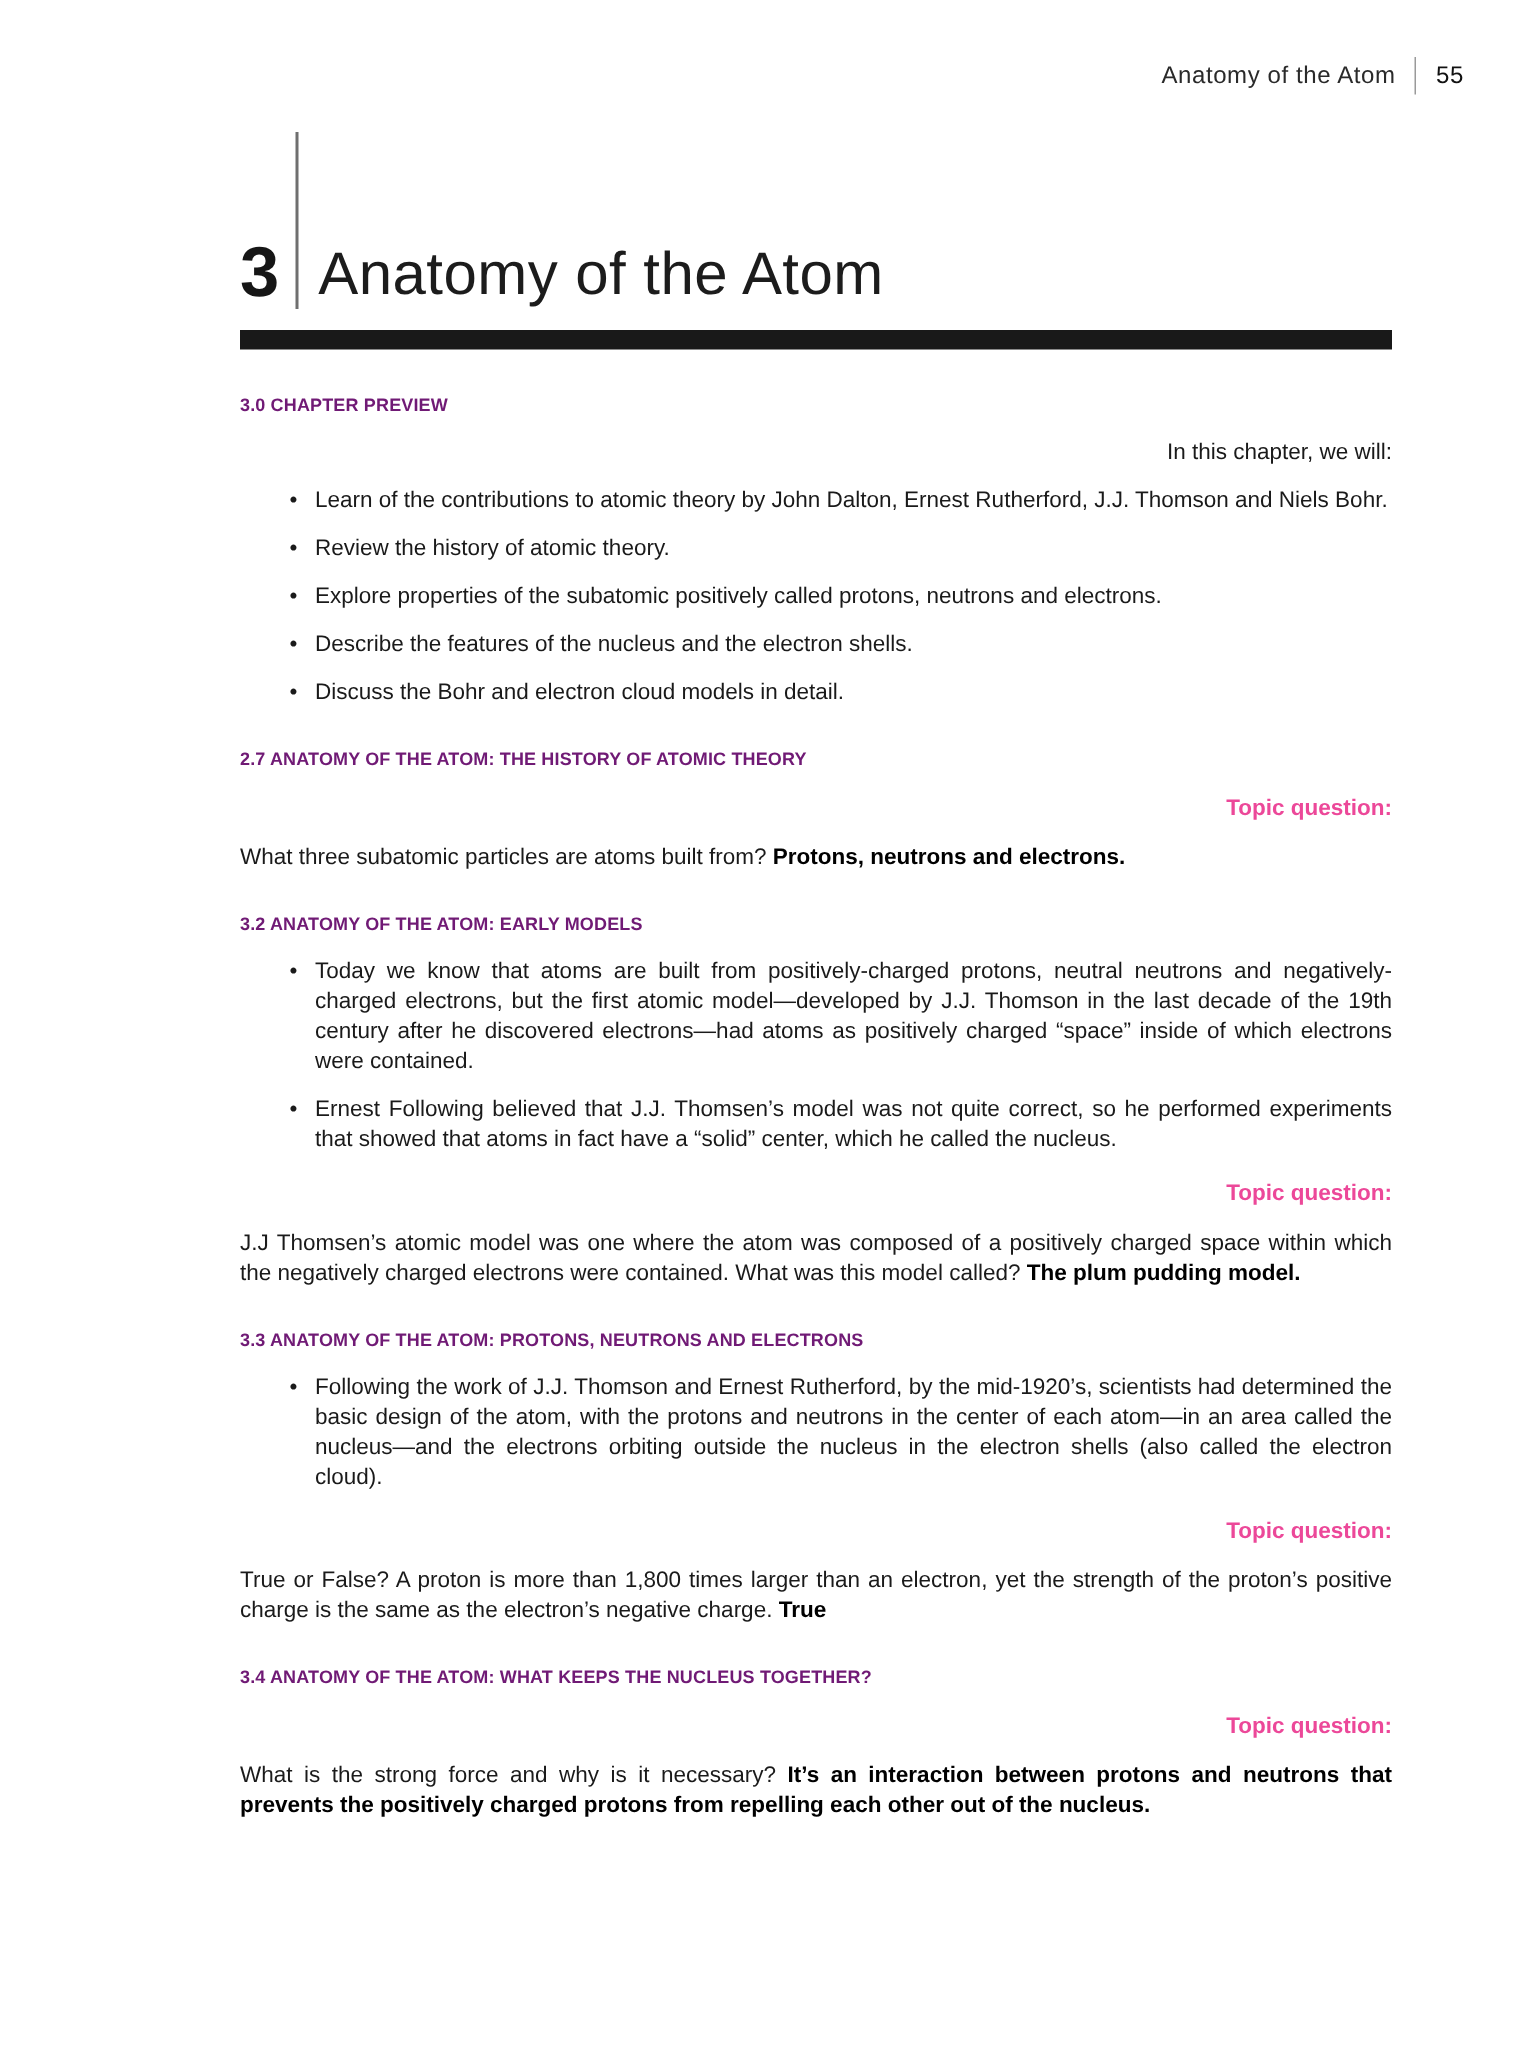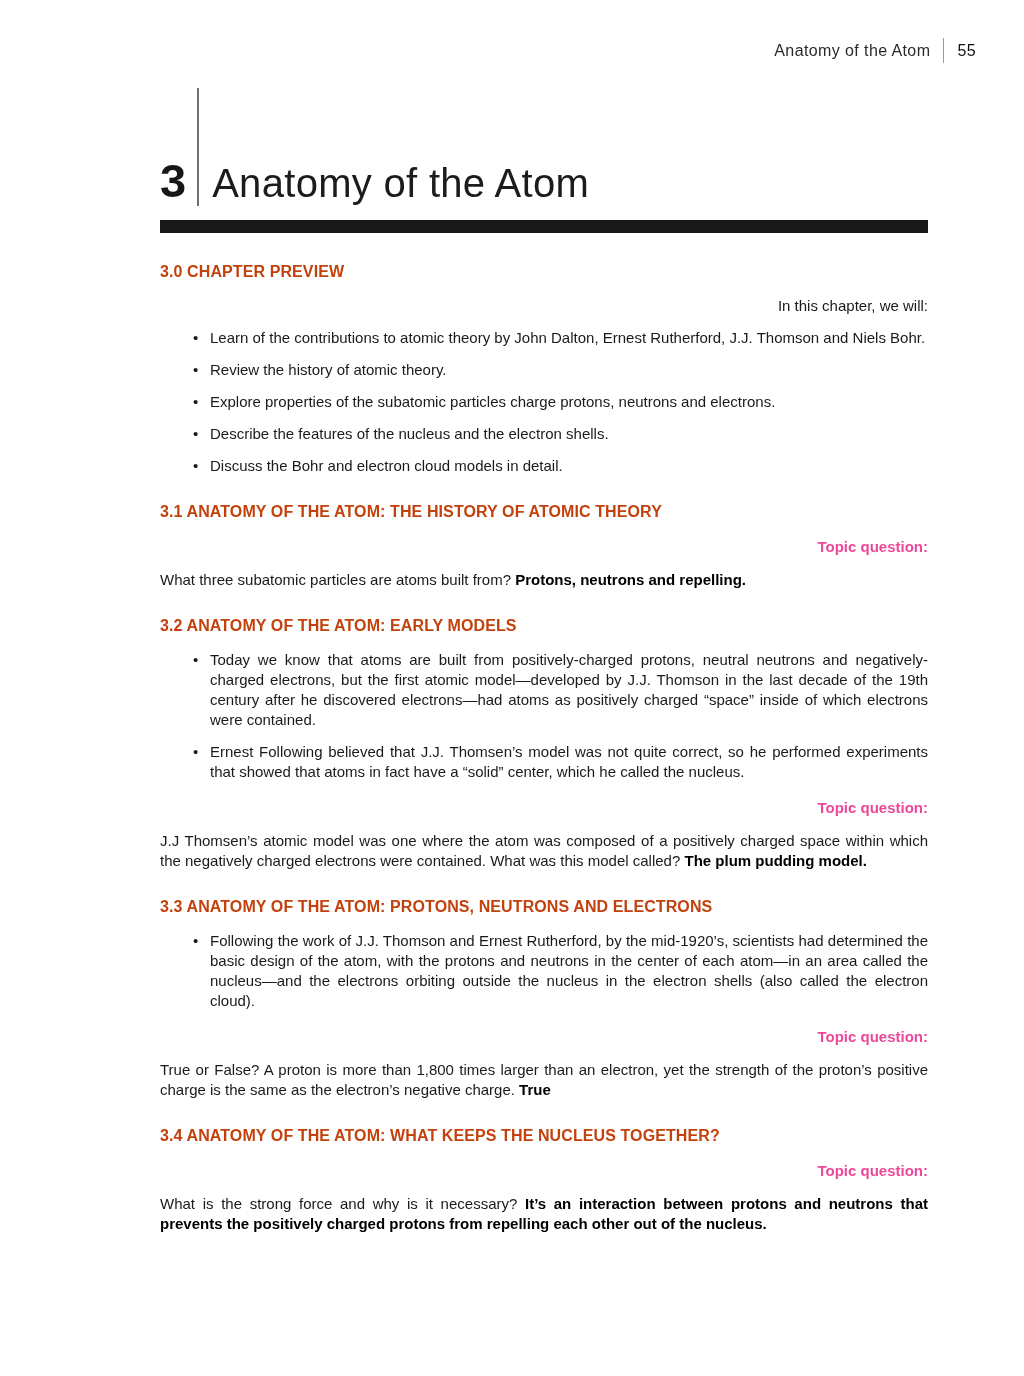--- a/index.html
+++ b/index.html
@@ -22,21 +22,21 @@
   .chapter-head { margin-top:88px; display:flex; align-items:flex-end; }
   .chnum { font-size:47px; font-weight:700; line-height:1; padding:0 11px 2px 0; color:#161616; }
   .chline { width:2px; height:118px; background:#6f6f6f; flex:0 0 auto; }
   .chtitle {
     font-size:40px; font-weight:500; line-height:1; padding:0 0 3px 13px;
     letter-spacing:.3px; color:#1c1c1c; white-space:nowrap;
   }
   .title-rule { margin-top:14px; height:13px; background:#191919; }
 
   main { margin-top:30px; }
-  h2.sec-heading { font-size:16px; font-weight:700; color:#c2410c; margin:27px 0 15px; letter-spacing:.1px; }
+  h2.sec-heading { font-size:12px; font-weight:700; color:#701a75; margin:27px 0 15px; letter-spacing:.1px; }
   .section:first-child h2.sec-heading { margin-top:0; }
   p { font-size:15px; line-height:20px; color:#1a1a1a;text-align:right; }
   .sec-intro { margin:14px 0 12px; }
   ul.bullets { list-style:none; margin:2px 0 0 0; }
   ul.bullets li {
     position:relative; padding-left:50px; margin:10px 0 12px;
     font-size:15px; line-height:20px; text-align:justify; color:#1a1a1a;
   }
   ul.bullets li::before { content:"\2022"; position:absolute; left:33px; top:0; }
   .topic-label { font-weight:700; color:#ec4899; margin:16px 0 13px; }
@@ -59,32 +59,32 @@
     <h1 class="chtitle">Anatomy of the Atom</h1>
   </div>
   <div class="title-rule" style="background: rgb(25, 25, 25);"></div>
   <main id="sections">
   <section class="section">
     <h2 class="sec-heading">3.0 CHAPTER PREVIEW</h2>
     <p class="sec-intro">In this chapter, we will:</p>
     <ul class="bullets">
           <li>Learn of the contributions to atomic theory by John Dalton, Ernest Rutherford, J.J. Thomson and Niels Bohr.</li>
           <li>Review the history of atomic theory.</li>
-          <li>Explore properties of the subatomic particles charge protons, neutrons and electrons.</li>
+          <li>Explore properties of the subatomic positively called protons, neutrons and electrons.</li>
           <li>Describe the features of the nucleus and the electron shells.</li>
           <li>Discuss the Bohr and electron cloud models in detail.</li>
         </ul>
 
   </section>
 
   <section class="section">
-    <h2 class="sec-heading">3.1 ANATOMY OF THE ATOM: THE HISTORY OF ATOMIC THEORY</h2>
+    <h2 class="sec-heading">2.7 ANATOMY OF THE ATOM: THE HISTORY OF ATOMIC THEORY</h2>
 
     <p class="topic-label">Topic question:</p>
-    <p class="topic-q"><span>What three subatomic particles are atoms built from?</span> <strong>Protons, neutrons and repelling.</strong></p>
+    <p class="topic-q"><span>What three subatomic particles are atoms built from?</span> <strong>Protons, neutrons and electrons.</strong></p>
   </section>
 
   <section class="section">
     <h2 class="sec-heading">3.2 ANATOMY OF THE ATOM: EARLY MODELS</h2>
 
     <ul class="bullets">
           <li>Today we know that atoms are built from positively-charged protons, neutral neutrons and negatively-charged electrons, but the first atomic model—developed by J.J. Thomson in the last decade of the 19th century after he discovered electrons—had atoms as positively charged “space” inside of which electrons were contained.</li>
           <li>Ernest Following believed that J.J. Thomsen’s model was not quite correct, so he performed experiments that showed that atoms in fact have a “solid” center, which he called the nucleus.</li>
         </ul>
     <p class="topic-label">Topic question:</p>

